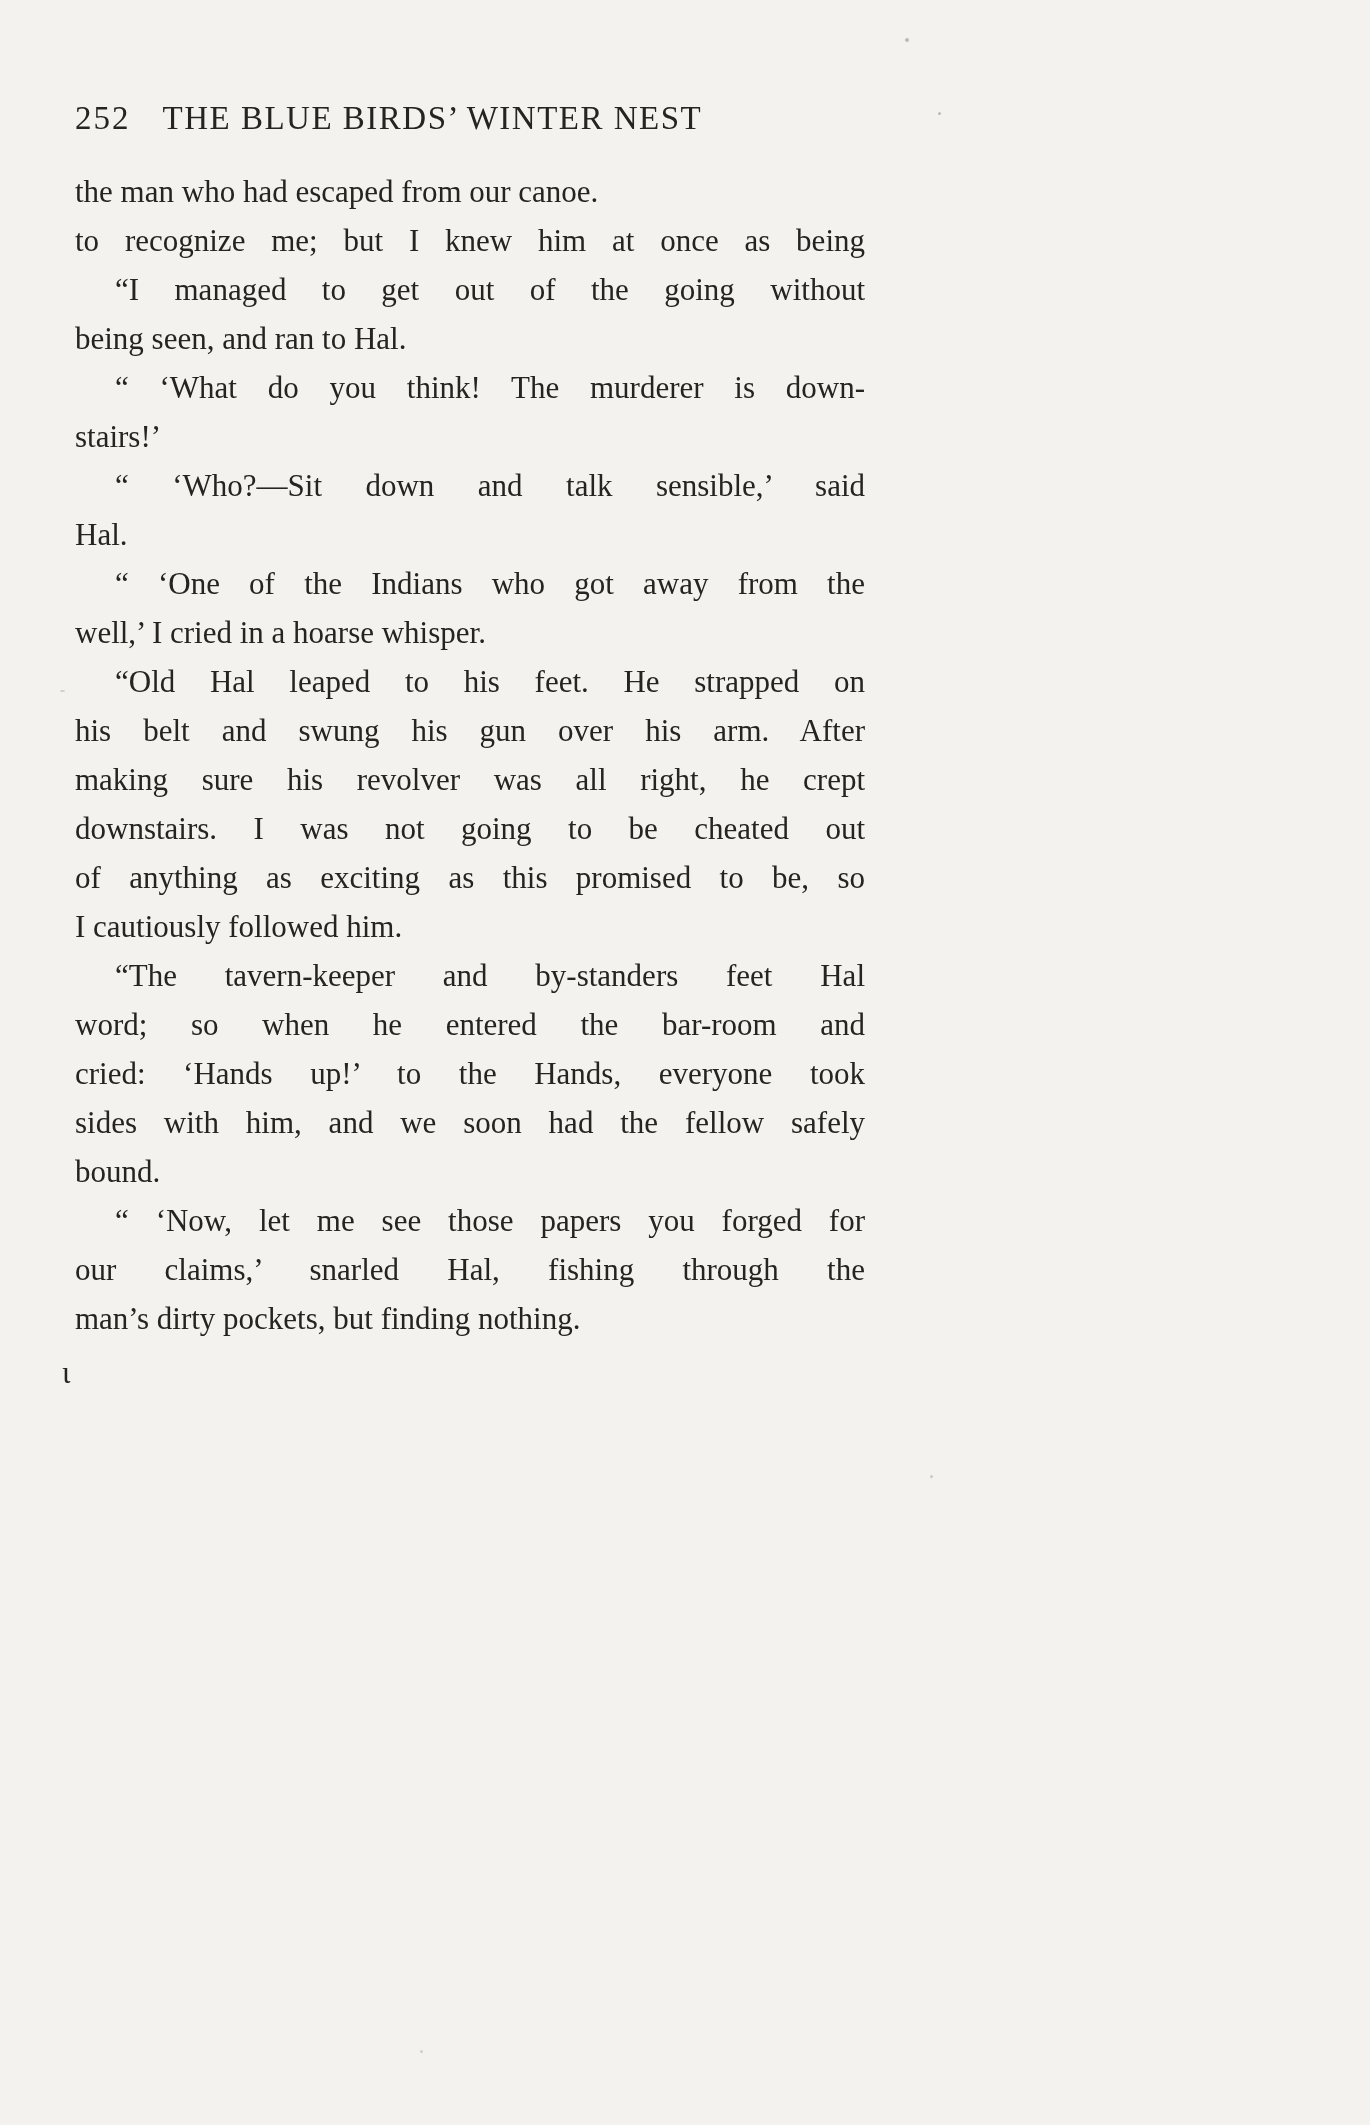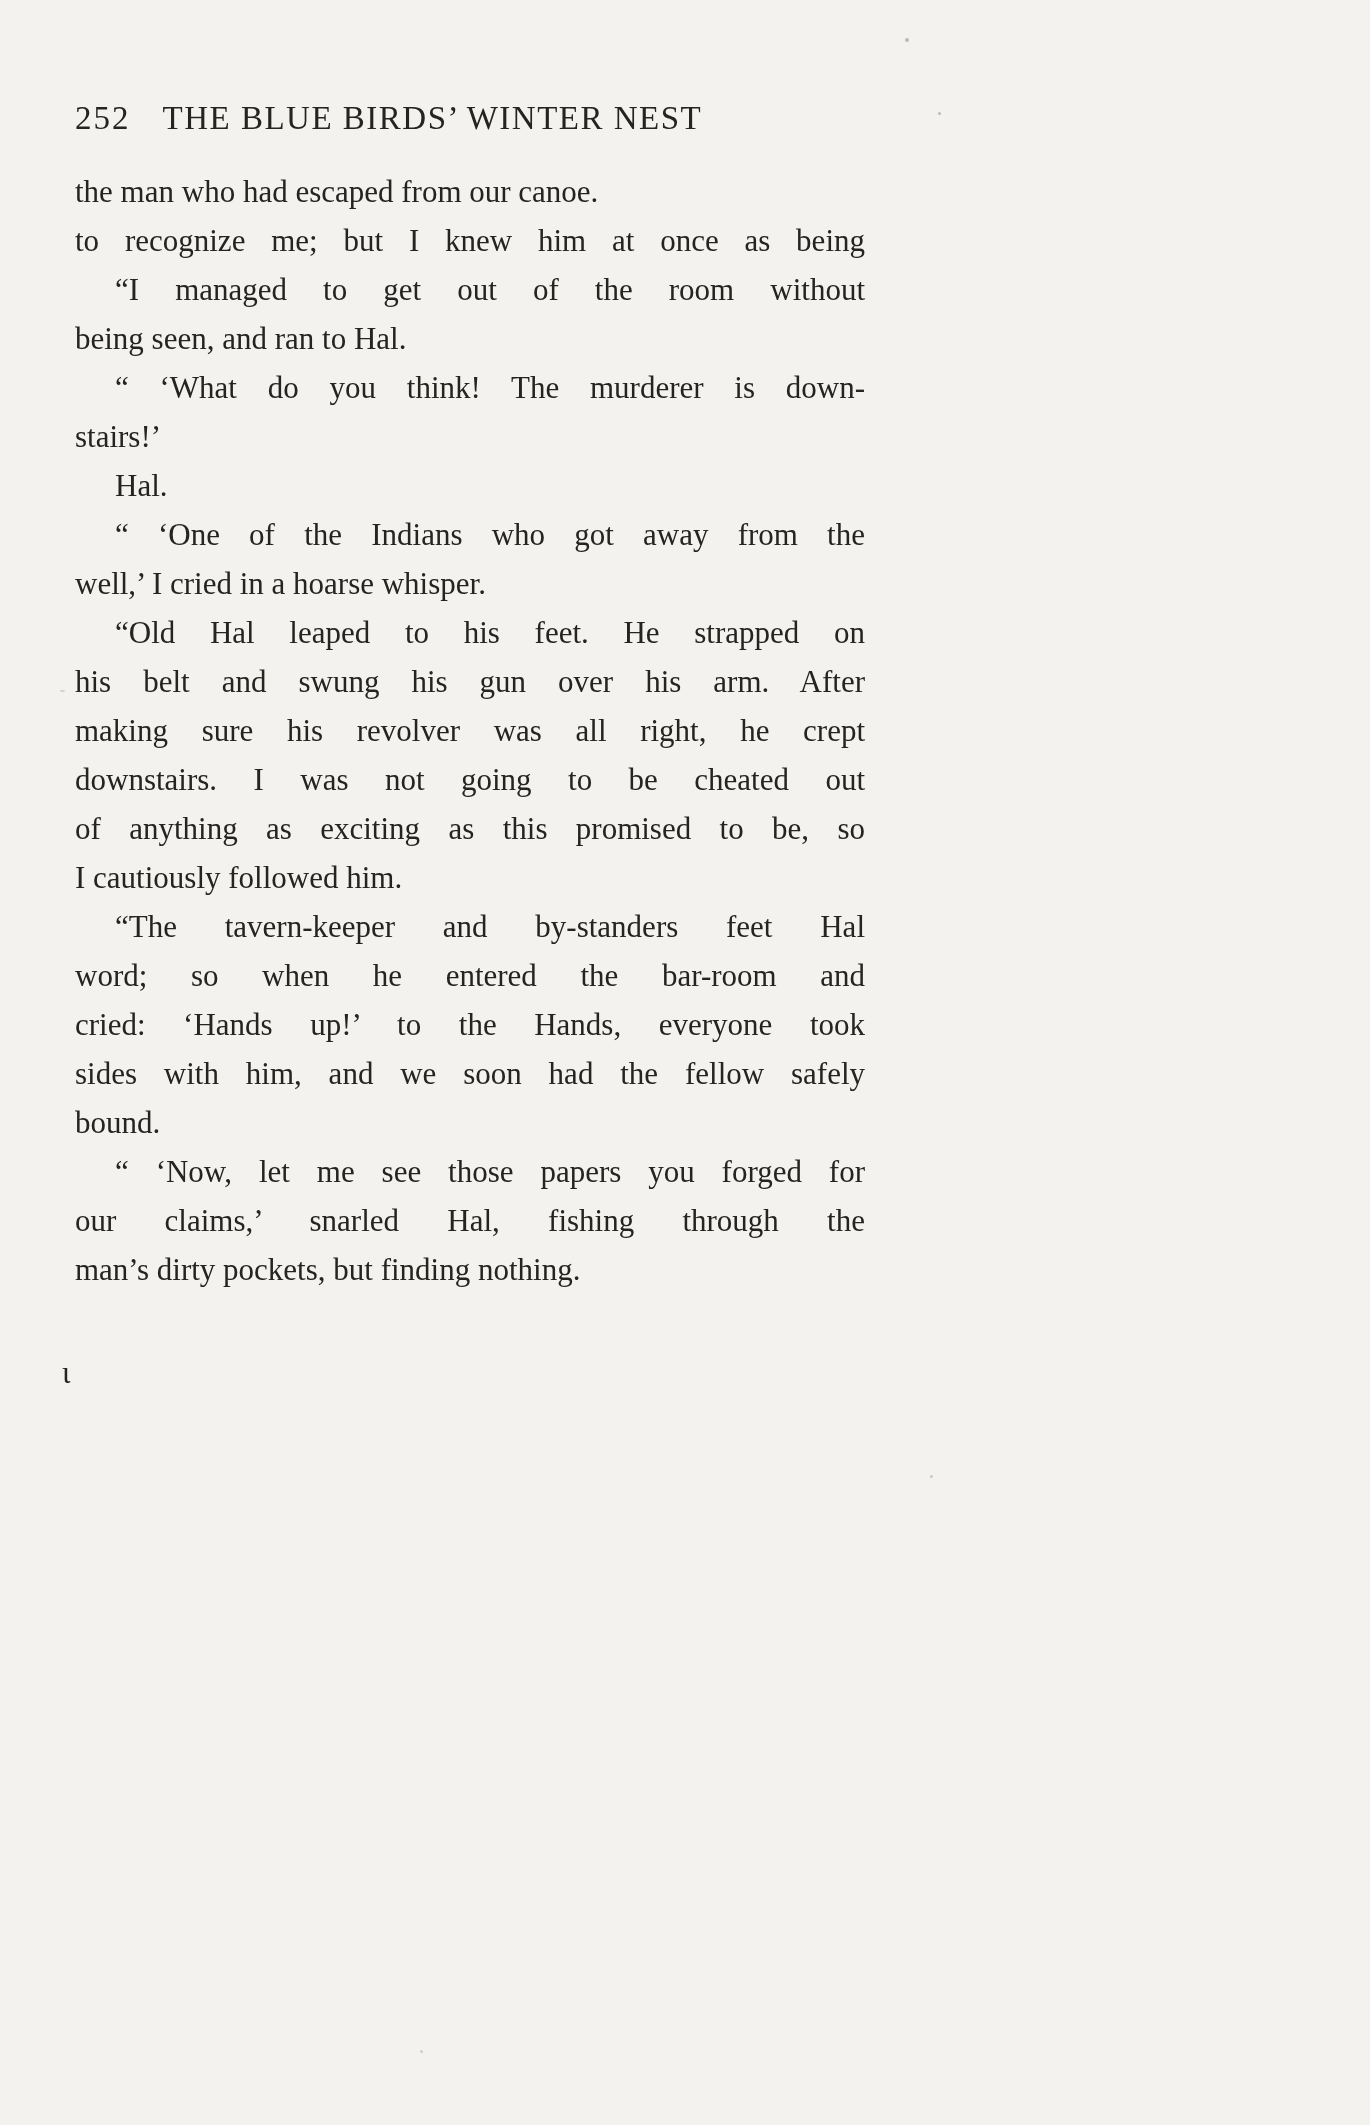--- a/index.html
+++ b/index.html
@@ -80,28 +80,29 @@
     <div class="header">
       <span class="page-number">252</span>
       <span class="page-title">THE BLUE BIRDS’ WINTER NEST</span>
     </div>
     <div class="body-text">
         <div class="para">
           <div class="line last">the man who had escaped from our canoe.</div>
           <div class="line">to recognize me; but I knew him at once as being</div>
         </div>
         <div class="para indent">
-          <div class="line">“I managed to get out of the room without</div>
+          <div class="line">“I managed to get out of the going without</div>
           <div class="line last">being seen, and ran to Hal.</div>
         </div>
         <div class="para indent">
           <div class="line">“ ‘What do you think! The murderer is down-</div>
           <div class="line last">stairs!’</div>
         </div>
         <div class="para indent">
+          <div class="line">“ ‘Who?—Sit down and talk sensible,’ said</div>
           <div class="line last">Hal.</div>
         </div>
         <div class="para indent">
           <div class="line">“ ‘One of the Indians who got away from the</div>
           <div class="line last">well,’ I cried in a hoarse whisper.</div>
         </div>
         <div class="para indent">
           <div class="line">“Old Hal leaped to his feet.  He strapped on</div>
           <div class="line">his belt and swung his gun over his arm.  After</div>
           <div class="line">making sure his revolver was all right, he crept</div>

